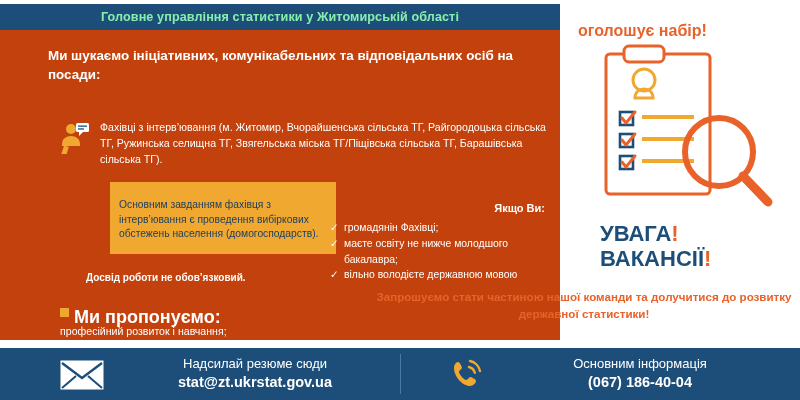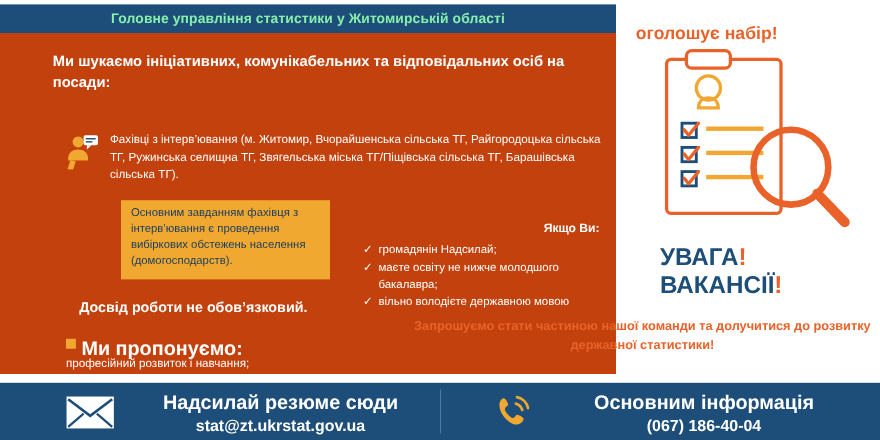--- a/index.html
+++ b/index.html
@@ -43,40 +43,40 @@
   .role-title{
     position:absolute;left:100px;top:90px;width:448px;
     font-size:10.6px;line-height:1.5;
   }
 
   .icon-interview{
     position:absolute;left:60px;top:92px;width:30px;height:32px;
   }
 
   .task-box{
-    position:absolute;left:110px;top:152px;width:190px;height:72px;
+    position:absolute;left:110px;top:152px;width:226px;height:72px;
     background:#f0a830;color:#1d3f60;
     font-size:10.3px;line-height:1.42;
-    padding:5px 9px;box-sizing:border-box;
+    padding:16px 9px;box-sizing:border-box;
   }
 
   .ifyou{
     position:absolute;left:330px;top:172px;width:215px;
     text-align:right;font-size:11px;font-weight:bold;
   }
   .ifyou-list{
     position:absolute;left:330px;top:190px;width:215px;
     font-size:10.4px;line-height:1.52;
   }
   .ifyou-list div{position:relative;padding-left:14px;text-align:left;}
   .ifyou-list div .chk{position:absolute;left:0;top:0;}
 
   .exp{
-    position:absolute;left:72px;top:242px;width:300px;
-    font-size:13px;font-weight:bold;
+    position:absolute;left:86px;top:242px;width:300px;
+    font-size:10px;font-weight:bold;
   }
 
   .offer-title{
     position:absolute;left:74px;top:277px;
     font-size:18px;font-weight:bold;
   }
   .offer-list{
     position:absolute;left:60px;top:294px;width:300px;
     font-size:10.6px;line-height:1.45;
   }
@@ -104,21 +104,21 @@
   }
   .footer .divider{
     position:absolute;left:400px;top:6px;width:1px;height:40px;background:#4a7aa3;
   }
   .foot-left-text{
     position:absolute;left:120px;top:8px;width:270px;text-align:center;
   }
   .foot-right-text{
     position:absolute;left:500px;top:8px;width:280px;text-align:center;
   }
-  .foot-l1{font-size:18px;font-weight:bold;}
+  .foot-l1{font-size:13px;font-weight:normal;}
   .foot-l2{font-size:14.5px;font-weight:bold;margin-top:3px;}
   .foot-icon{position:absolute;}
 
   .hr-thin{
     position:absolute;left:0;top:340px;width:560px;height:2px;background:#ffffff;
   }
 </style>
 </head>
 <body>
 
@@ -142,21 +142,21 @@
       <rect x="18" y="6.3" width="6" height="1.3" fill="#1d4e79"></rect>
       <rect x="4" y="24" width="5" height="9" transform="rotate(18 6 24)" fill="#f0a830"></rect>
     </svg>
 
     <div class="role-title">Фахівці з інтерв’ювання (м. Житомир, Вчорайшенська сільська ТГ, Райгородоцька сільська ТГ, Ружинська селищна ТГ, Звягельська міська ТГ/Піщівська сільська ТГ, Барашівська сільська ТГ).</div>
 
     <div class="task-box">Основним завданням фахівця з інтерв’ювання є проведення вибіркових обстежень населення (домогосподарств).</div>
 
     <div class="ifyou">Якщо Ви:</div>
     <div class="ifyou-list">
-      <div><span class="chk">✓</span><span>громадянін Надсилай;</span></div>
+      <div><span class="chk">✓</span><span>громадянін Фахівці;</span></div>
       <div><span class="chk">✓</span><span>маєте освіту не нижче молодшого бакалавра;</span></div>
       <div><span class="chk">✓</span><span>вільно володієте державною мовою</span></div>
     </div>
 
     <div class="exp">Досвід роботи не обов’язковий.</div>
 
     <div class="bullet-sq sm" style="left:60px;top:278px;"></div>
     <div class="offer-title">Ми пропонуємо:</div>
     <div class="offer-list">
       <div>професійний розвиток і навчання;</div>

